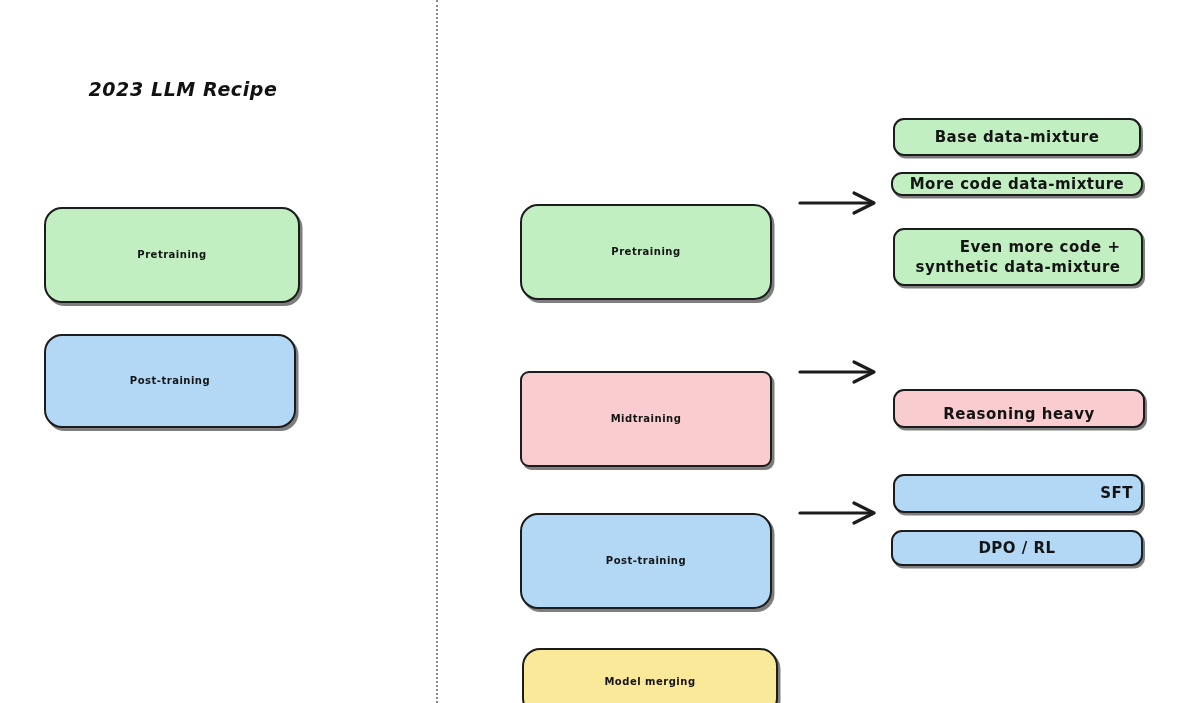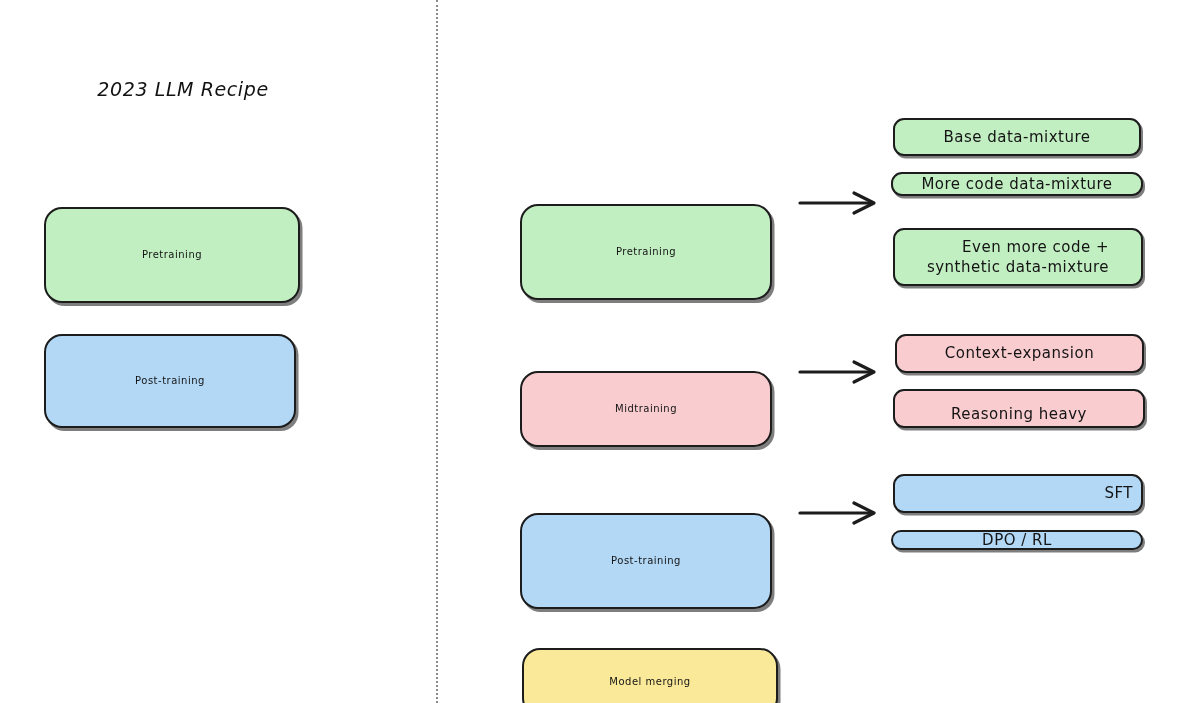--- a/index.html
+++ b/index.html
@@ -14,20 +14,21 @@
     overflow: hidden;
     font-family: "DejaVu Sans", sans-serif;
     color: #1a1a1a;
   }
 
   #canvas {
     position: absolute;
     inset: 0;
     width: 1200px;
     height: 703px;
+    font-weight: bold;
   }
 
   .divider {
     position: absolute;
     left: 436px;
     top: 0px;
     width: 0px;
     height: 703px;
     border-left: 2px dotted #8a8a8a;
   }
@@ -119,55 +120,52 @@
 
   <div class="node small fill-green" style="left:891px; top:172px; width:252px; height:24px;">
     <span>More code data-mixture</span>
   </div>
 
   <div class="node small fill-green" style="left:893px; top:228px; width:250px; height:58px; white-space:pre-line;text-align:right;">
     <span>Even more code +
 synthetic data-mixture</span>
   </div>
 
-  <div class="node big fill-pink" style="left:520px; top:324px; width:252px; height:76px;">
+  <div class="node big fill-pink" style="left:520px; top:324px; width:252px; height:96px;border-radius:9px;">
     <span>Midtraining</span>
   </div>
 
   <div class="arrow" style="left:800px; top:359px;">
     <svg width="80" height="26" viewBox="0 0 80 26">
       <line x1="0" y1="13" x2="70" y2="13" stroke="#1c1c1c" stroke-width="3.2" stroke-linecap="round"></line>
       <polyline points="54,3 74,13 54,23" fill="none" stroke="#1c1c1c" stroke-width="3.2" stroke-linecap="round" stroke-linejoin="round"></polyline>
     </svg>
   </div>
 
-  <div class="node small fill-pink" style="left:895px; top:334px; width:249px; height:39px;">
-    <span>Context-expansion</span>
-  </div>
 
   <div class="node small fill-pink" style="left:893px; top:389px; width:252px; height:39px;align-items:flex-end;">
     <span>Reasoning heavy</span>
   </div>
 
   <div class="node big fill-blue" style="left:520px; top:466px; width:252px; height:96px;">
     <span>Post-training</span>
   </div>
 
   <div class="arrow" style="left:800px; top:500px;">
     <svg width="80" height="26" viewBox="0 0 80 26">
       <line x1="0" y1="13" x2="70" y2="13" stroke="#1c1c1c" stroke-width="3.2" stroke-linecap="round"></line>
       <polyline points="54,3 74,13 54,23" fill="none" stroke="#1c1c1c" stroke-width="3.2" stroke-linecap="round" stroke-linejoin="round"></polyline>
     </svg>
   </div>
 
   <div class="node small fill-blue" style="left:893px; top:474px; width:250px; height:39px;justify-content:flex-end;">
     <span>SFT</span>
   </div>
 
-  <div class="node small fill-blue" style="left:891px; top:530px; width:252px; height:20px;">
+  <div class="node small fill-blue" style="left:891px; top:530px; width:252px; height:36px;">
     <span>DPO / RL</span>
   </div>
 
   <div class="node big fill-yellow" style="left:522px; top:601px; width:256px; height:68px;">
     <span>Model merging</span>
   </div>
 
 </div>
 
 </body></html>

